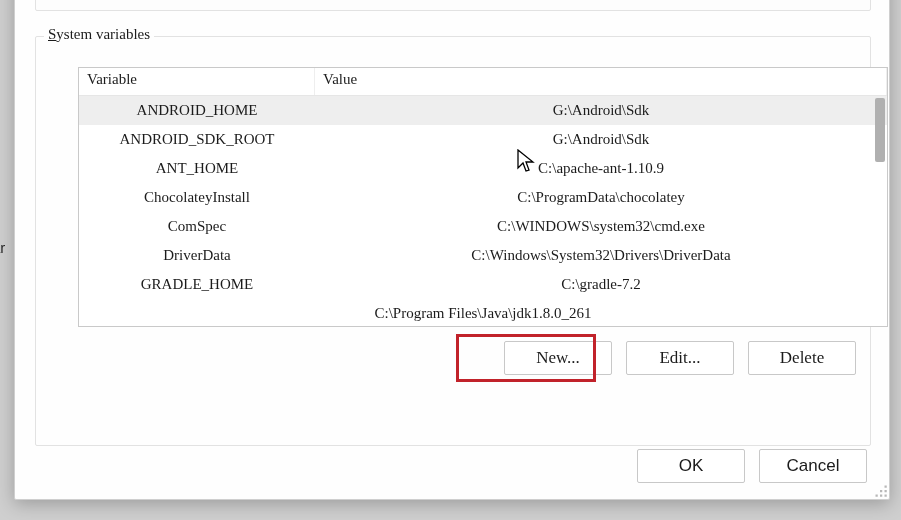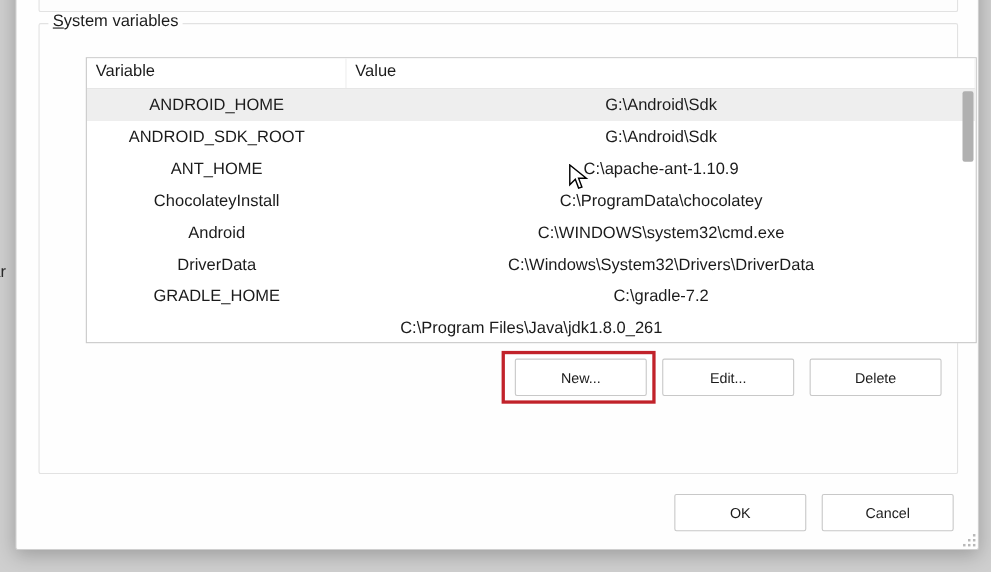--- a/index.html
+++ b/index.html
@@ -32,24 +32,25 @@
   .left-strip {
     position: absolute;
     left: -8px; top: 200px;
     width: 14px; height: 30px;
     color: #2a2a2a;
     font-size: 15px;
     line-height: 15px;
   }
   .group {
     position: absolute;
-    left: 20px; top: 180px;
+    left: 20px; top: 195px;
     width: 836px; height: 410px;
     border: 1px solid #e2e2e2;
     border-radius: 2px;
+    font-family: Liberation Serif, serif;
   }
   .group-label {
     position: absolute;
     top: -11px; left: 8px;
     background: #fefefe;
     padding: 0 4px;
   }
   .group-label .ul { text-decoration: underline; }
   .listview {
     position: absolute;
@@ -91,25 +92,25 @@
     border-radius: 2px;
   }
   .cursor {
     position: absolute;
     pointer-events: none;
   }
   .btn {
     display: inline-flex;
     align-items: center;
     justify-content: center;
-    width: 120px; height: 34px;
+    width: 108px; height: 34px;
     border: 1px solid #c8c8c8;
     background: #fff;
     border-radius: 2px;
-    font-size: 13px;
+    font-size: 17px;
     cursor: pointer;
     user-select: none;
   }
   .btn-row {
     position: absolute;
     right: 14px;
     display: flex;
     gap: 14px;
   }
   .btn-row.vars { top: 304px; }
@@ -165,21 +166,21 @@
           </div>
           <div class="row">
             <div class="cell col-var">ANT_HOME</div>
             <div class="cell col-val">C:\apache-ant-1.10.9</div>
           </div>
           <div class="row">
             <div class="cell col-var">ChocolateyInstall</div>
             <div class="cell col-val">C:\ProgramData\chocolatey</div>
           </div>
           <div class="row">
-            <div class="cell col-var">Android</div>
+            <div class="cell col-var">ComSpec</div>
             <div class="cell col-val">C:\WINDOWS\system32\cmd.exe</div>
           </div>
           <div class="row">
             <div class="cell col-var">DriverData</div>
             <div class="cell col-val">C:\Windows\System32\Drivers\DriverData</div>
           </div>
           <div class="row">
             <div class="cell col-var">GRADLE_HOME</div>
             <div class="cell col-val">C:\gradle-7.2</div>
           </div>

